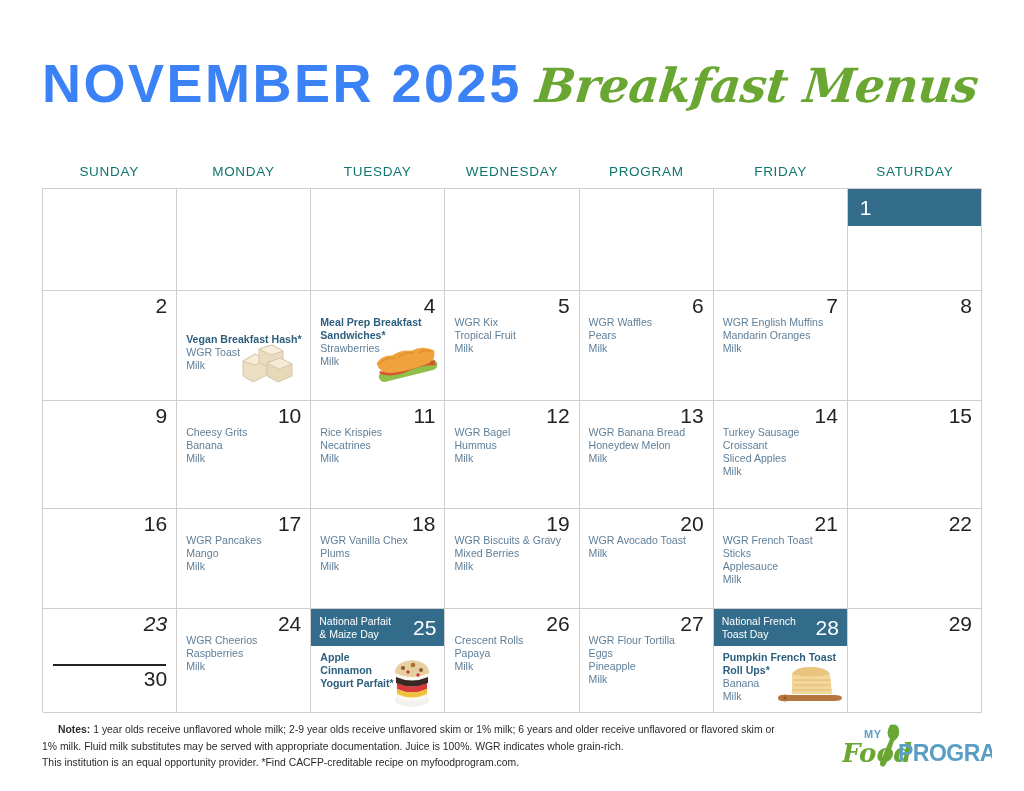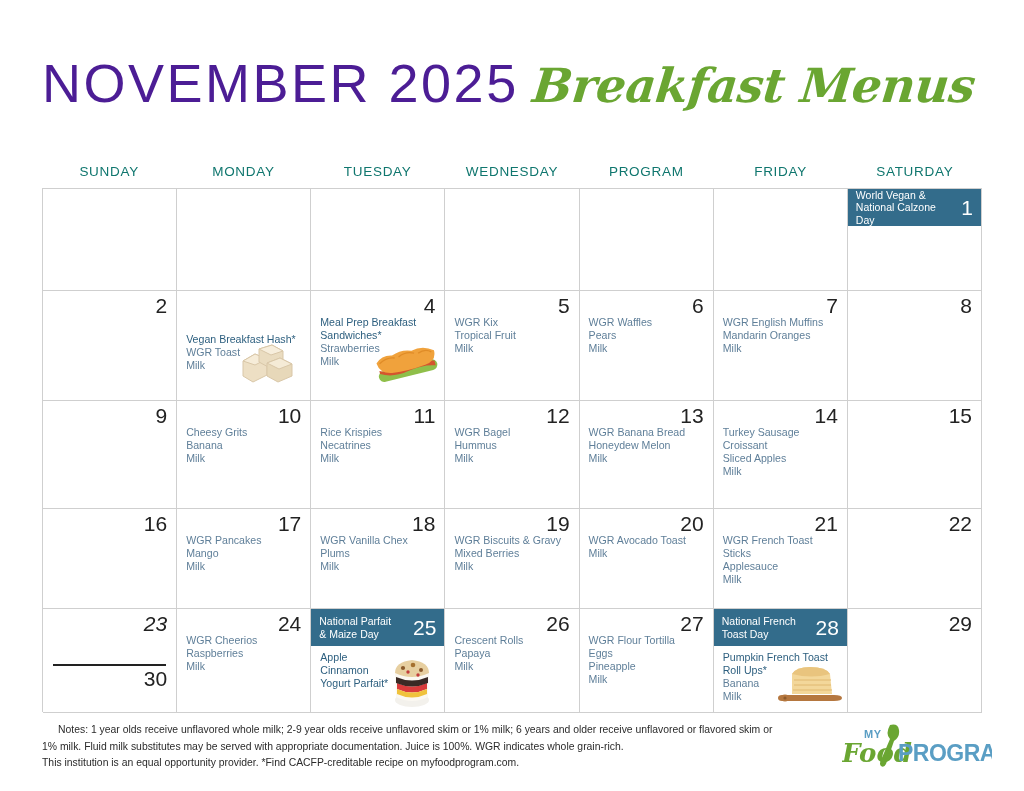--- a/index.html
+++ b/index.html
@@ -15,23 +15,23 @@
   
   .title-row {
     position: absolute;
     left: 42px; top: 56px;
     display: flex; align-items: baseline; gap: 14px;
     white-space: nowrap;
   }
   .title-main {
     font-family: "Liberation Sans", sans-serif;
     font-size: 54px;
-    font-weight: 400;
+    font-weight: 700;
     letter-spacing: 2.5px;
-    color: #4c1d95;
+    color: #3b82f6;
     line-height: 1;
   }
   .title-script {
     font-family: "DejaVu Serif", serif;
     font-size: 47px;
     font-style: italic;
     font-weight: bold;
     color: #6aa632;
     line-height: 1;
     transform: skewX(-6deg);
@@ -128,21 +128,21 @@
     left: 9px; right: 5px;
     top: 25px;
     font-size: 10.6px;
     line-height: 13px;
     color: #5f7f99;
     font-family: "Liberation Sans", sans-serif;
   }
   .cell.has-banner .menu { top: 42px; }
   .menu .hl {
     color: #2d5f7f;
-    font-weight: normal;
+    font-weight: bold;
   }
   .menu .line { display: block; }
 
   
   .food {
     position: absolute;
     pointer-events: none;
   }
   .food svg { display: block; }
 
@@ -189,22 +189,20 @@
   <div class="grid">
 
     <div class="cell empty"></div>
     <div class="cell empty"></div>
     <div class="cell empty"></div>
     <div class="cell empty"></div>
     <div class="cell empty"></div>
     <div class="cell empty"></div>
     <div class="cell has-banner">
       <div class="banner">
-        <span class="banner-text">World Vegan &amp;
-National Calzone Day</span>
         <span class="banner-num">1</span>
       </div>
     </div>
 
     <div class="cell">
       <div class="daynum">2</div>
     </div>
 
     <div class="cell has-banner">
       <div class="menu">
@@ -471,21 +469,21 @@
       </div>
     </div>
 
     <div class="cell">
       <div class="daynum">29</div>
     </div>
 
   </div>
 
   <div class="notes">
-    <span style="font-weight:normal;padding-left:16px;">Notes:</span><span> 1 year olds receive unflavored whole milk; 2-9 year olds receive unflavored skim or 1% milk; 6 years and older receive unflavored or flavored skim or 1% milk. Fluid milk substitutes may be served with appropriate documentation. Juice is 100%. WGR indicates whole grain-rich.</span>
+    <span style="font-weight:bold;padding-left:16px;">Notes:</span><span> 1 year olds receive unflavored whole milk; 2-9 year olds receive unflavored skim or 1% milk; 6 years and older receive unflavored or flavored skim or 1% milk. Fluid milk substitutes may be served with appropriate documentation. Juice is 100%. WGR indicates whole grain-rich.</span>
     <span class="l2">This institution is an equal opportunity provider. *Find CACFP-creditable recipe on myfoodprogram.com.</span>
   </div>
 
   <div class="logo">
     <svg width="150" height="52" viewBox="0 0 150 52">
       <text x="22" y="16" font-family="Liberation Sans, sans-serif" font-size="11" font-weight="bold" fill="#5a9ec4" letter-spacing="0.5">MY</text>
       <path d="M48 3 Q56 1 57 8 Q58 15 52 19 L44 42 Q42 46 39 44 Q37 42 39 38 L48 17 Q43 12 48 3 Z" fill="#6aa632"></path>
       <text x="0" y="40" font-family="DejaVu Serif, serif" font-size="26" font-style="italic" font-weight="bold" fill="#6aa632">Food</text>
       <text x="56" y="39" font-family="Liberation Sans, sans-serif" font-size="23" font-weight="bold" fill="#5a9ec4" letter-spacing="-0.5">PROGRAM</text>
     </svg>

